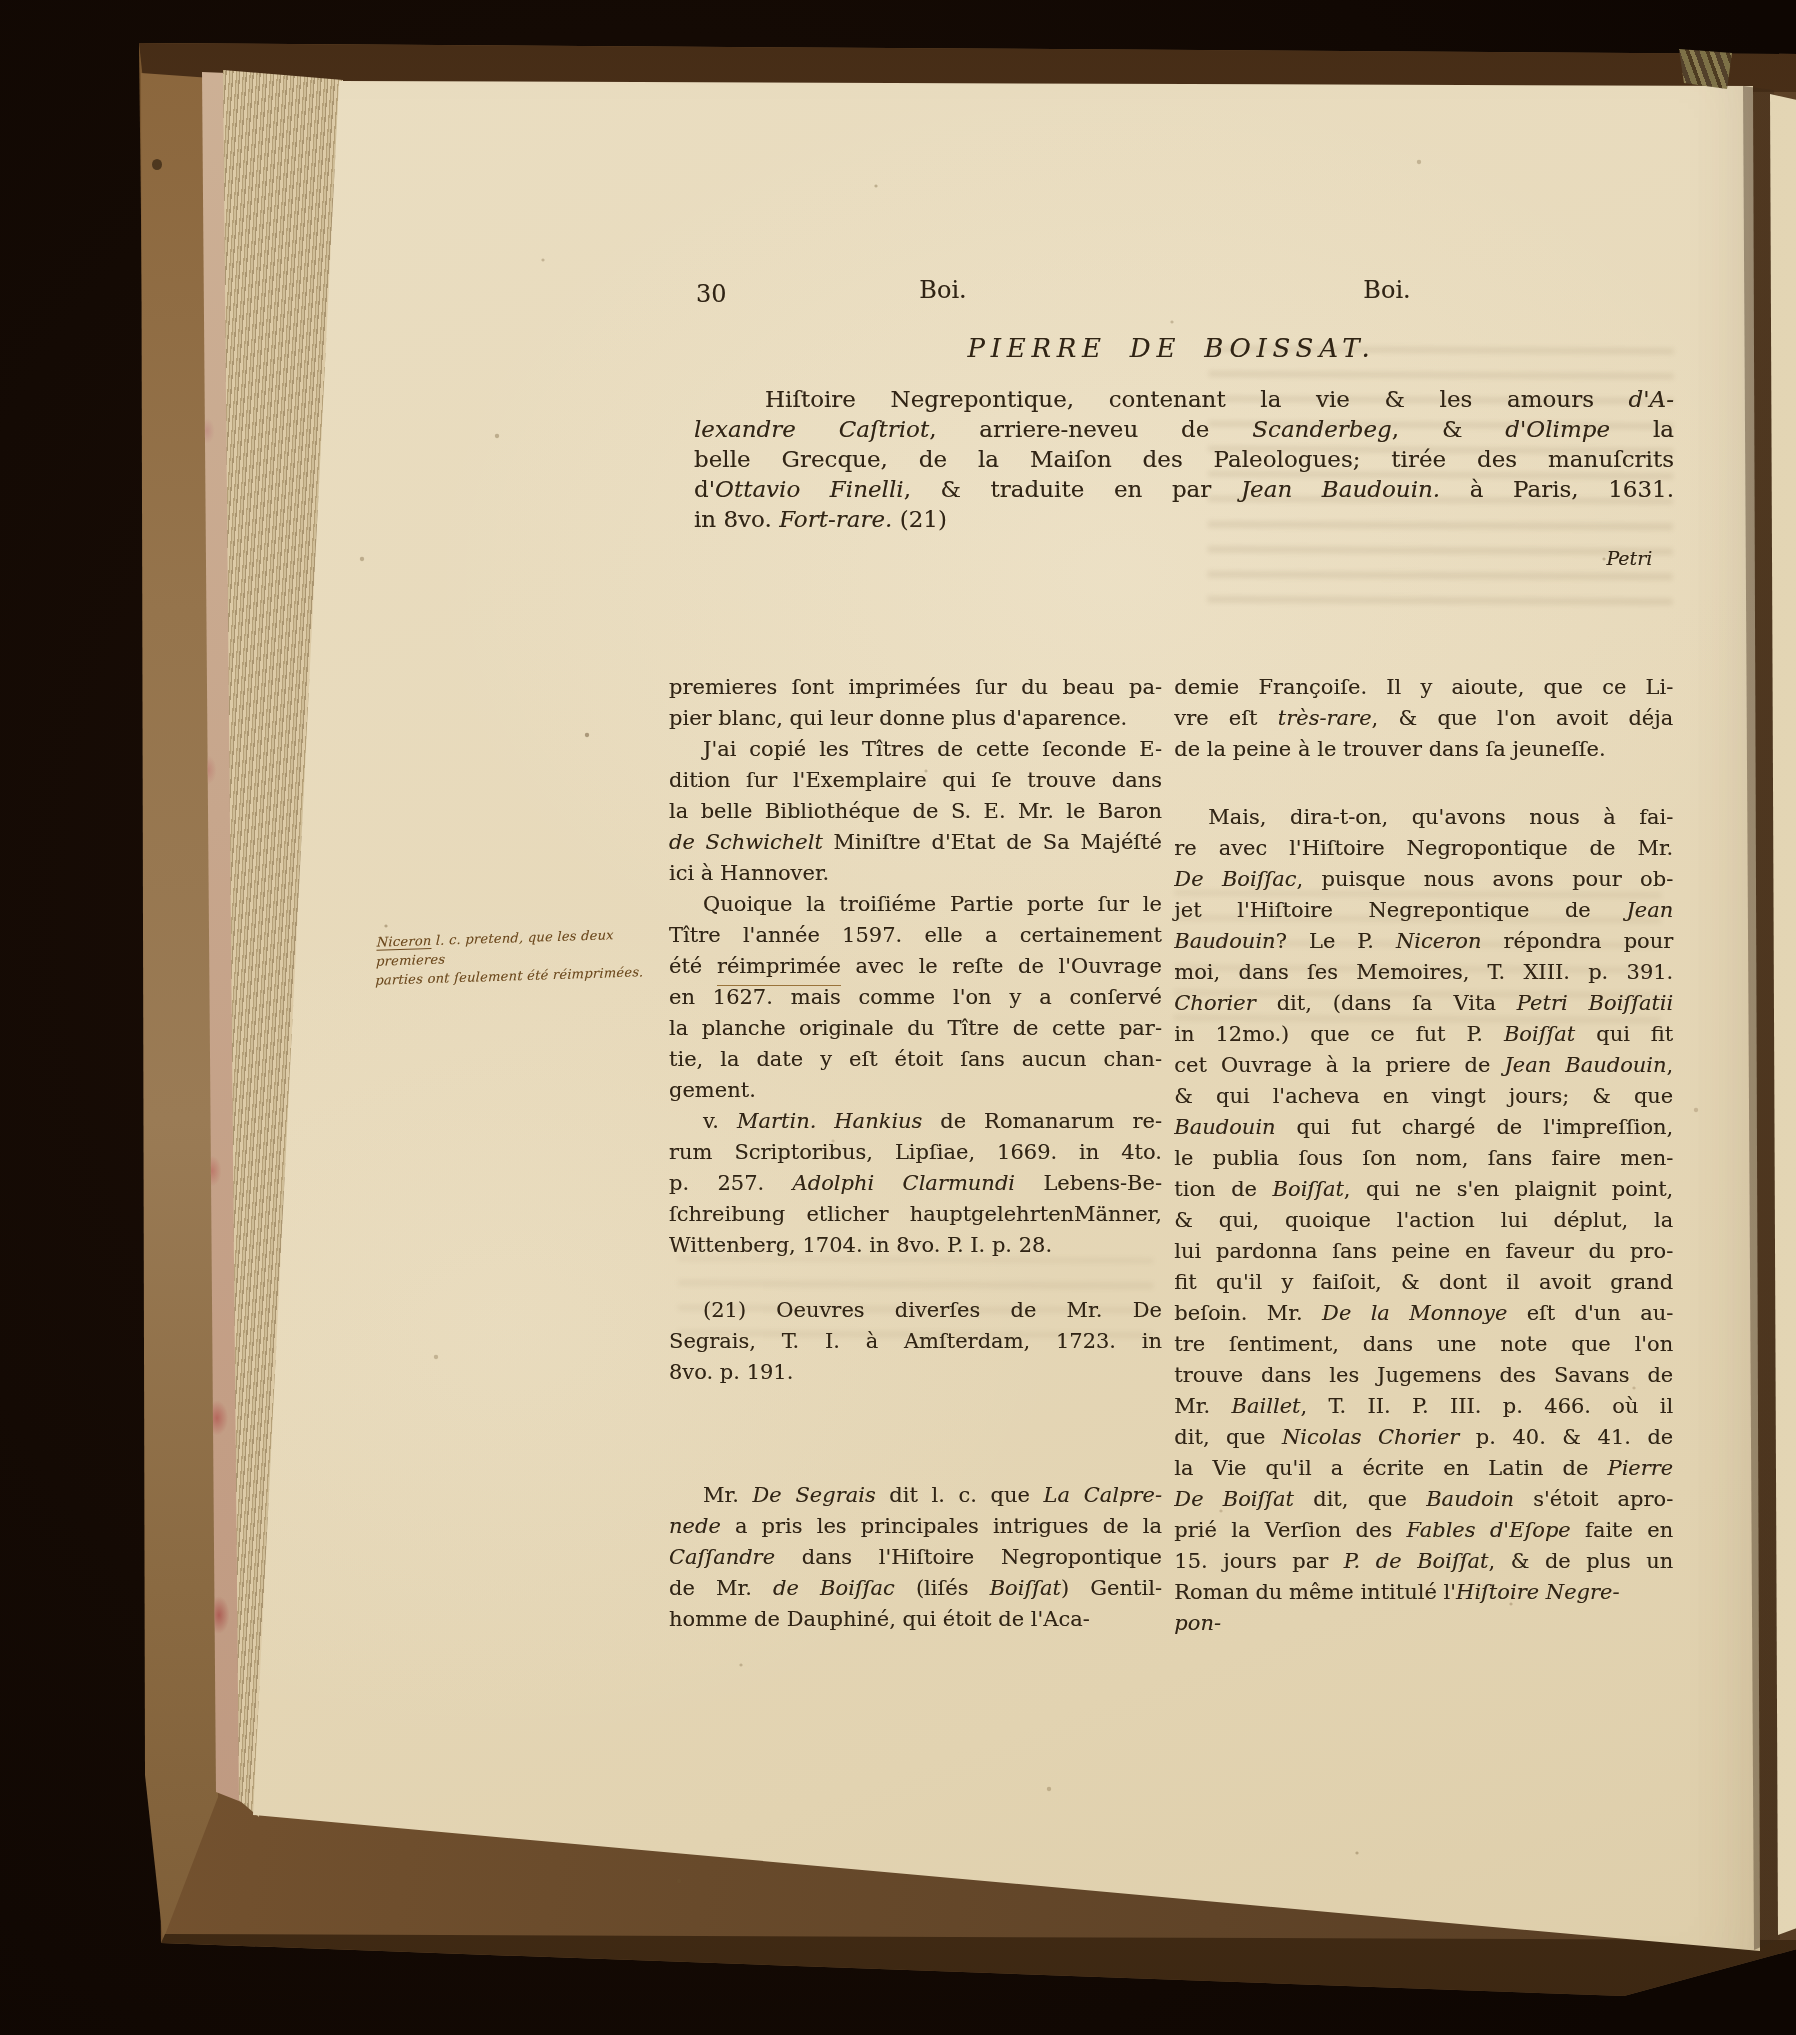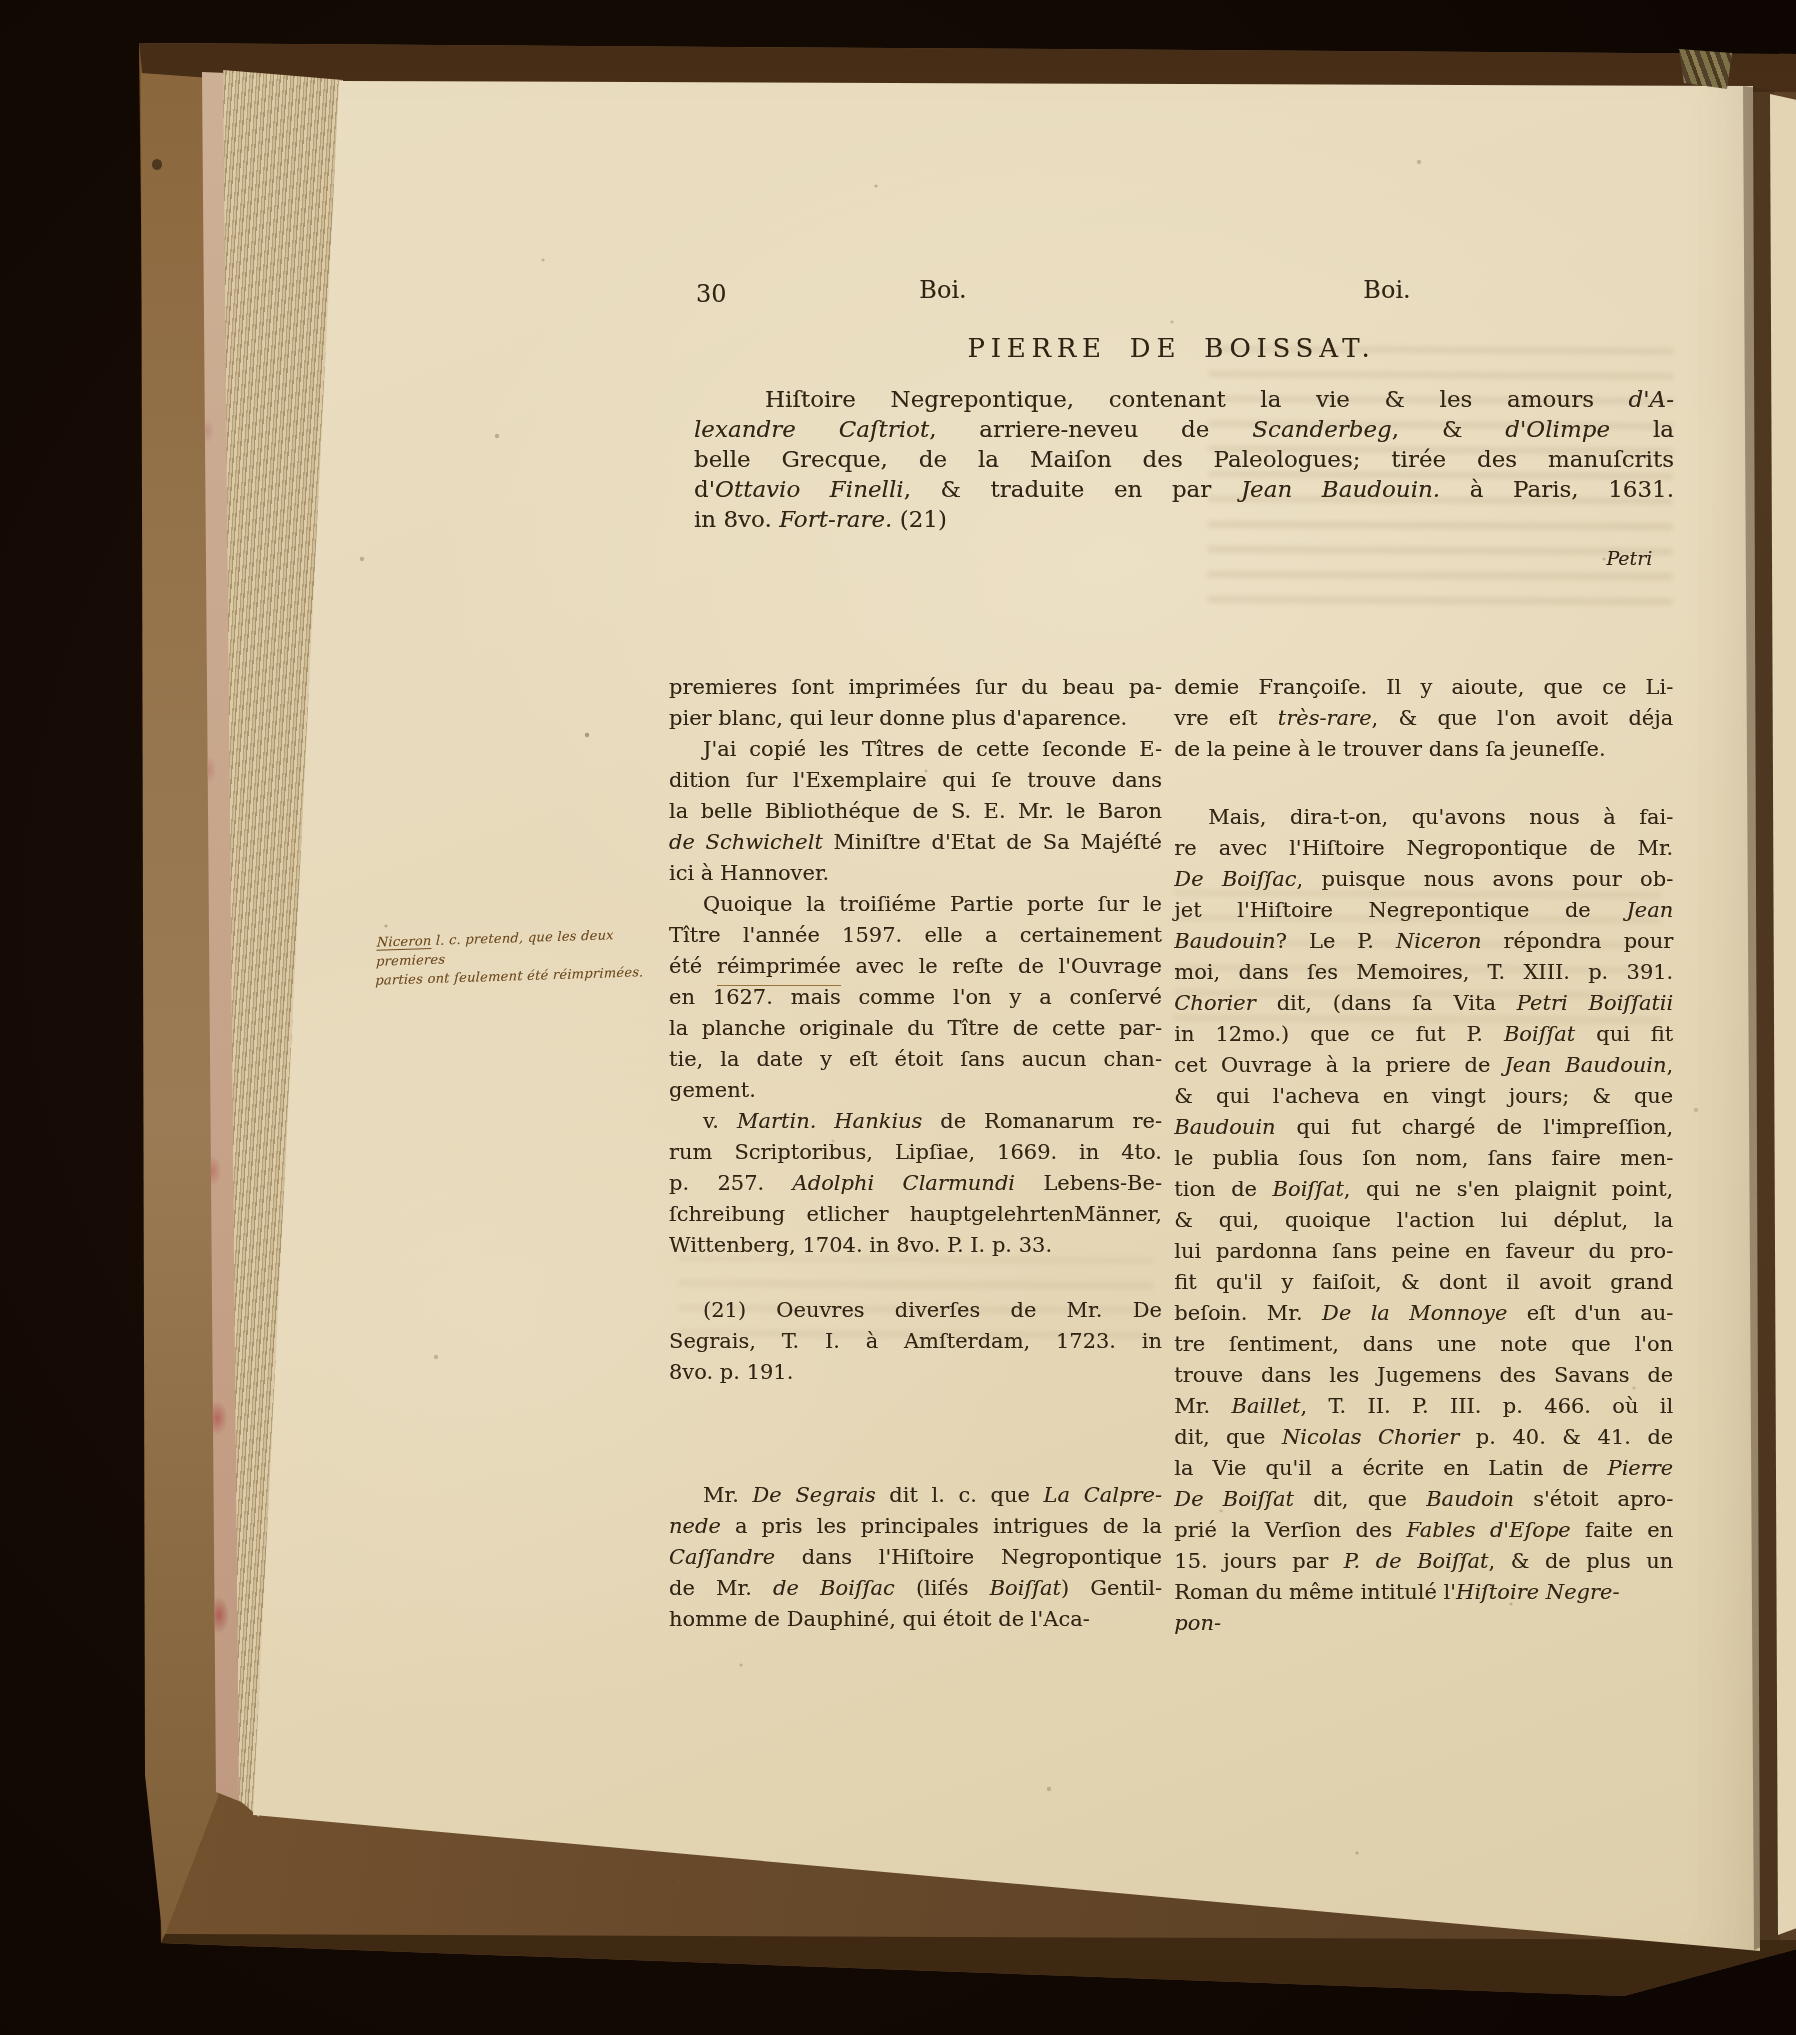--- a/index.html
+++ b/index.html
@@ -63,21 +63,21 @@
   .ghost.g3 { left:678px; top:1257px; width:475px; height:99px; opacity:.20; }
 
   
   .text-area { position:absolute; left:669px; top:271px; width:1005px; color:#30241577; color:#302415;
     text-shadow: 0 0 0.6px rgba(48,36,20,.35); }
   .hdr { position:absolute; left:0; top:0; width:100%; height:43px; font-size:24px; }
   .pageno { position:absolute; left:27px; top:8.6px; }
   .rh-left { position:absolute; left:274px; top:5px; transform:translateX(-50%); }
   .rh-right { position:absolute; left:718px; top:5px; transform:translateX(-50%); }
   .ttl { position:absolute; left:0; top:62px; width:100%; text-align:center;
-    font-size:26px; letter-spacing:.22em; word-spacing:.35em; }
+    font-size:26px; letter-spacing:.22em; word-spacing:.35em;font-style:italic; }
   .intro { position:absolute; left:25px; top:113px; width:980px; font-size:23px; line-height:30px; }
   .intro .ln:first-child { text-indent:71px; }
   .catch-petri { position:absolute; right:21.6px; top:276px; font-size:19px; font-style:italic; }
   .cols { position:absolute; left:0; top:375px; width:100%; display:flex; }
   .col { font-size:21px; line-height:31px;margin-top:26px; }
   .col.left { width:493px; margin-right:12.3px; }
   .col.right { width:499px; }
   .ln { text-align:justify; text-align-last:justify; white-space:normal; }
   .ln.end { text-align-last:left; }
   .para.ind .ln:first-child { text-indent:34px; }
@@ -147,21 +147,21 @@
             <div class="ln"><span>en 1627. mais comme l'on y a conſervé</span></div>
             <div class="ln"><span>la planche originale du Tître de cette par-</span></div>
             <div class="ln"><span>tie, la date y eſt étoit ſans aucun chan-</span></div>
             <div class="ln end"><span>gement.</span></div>
           </div>
           <div class="para ind">
             <div class="ln"><span>v. </span><span class="it">Martin. Hankius</span><span> de Romanarum re-</span></div>
             <div class="ln"><span>rum Scriptoribus, Lipſiae, 1669. in 4to.</span></div>
             <div class="ln"><span>p. 257. </span><span class="it">Adolphi Clarmundi</span><span> Lebens-Be-</span></div>
             <div class="ln"><span>ſchreibung etlicher hauptgelehrtenMänner,</span></div>
-            <div class="ln end"><span>Wittenberg, 1704. in 8vo. P. I. p. 33.</span></div>
+            <div class="ln end"><span>Wittenberg, 1704. in 8vo. P. I. p. 28.</span></div>
           </div>
           <div class="para ind" style="margin-top: 34px;">
             <div class="ln"><span>(21) Oeuvres diverſes de Mr. De</span></div>
             <div class="ln"><span>Segrais, T. I. à Amſterdam, 1723. in</span></div>
             <div class="ln end"><span>8vo. p. 191.</span></div>
           </div>
           <div class="para ind" style="margin-top: 92px;">
             <div class="ln"><span>Mr. </span><span class="it">De Segrais</span><span> dit l. c. que </span><span class="it">La Calpre-</span></div>
             <div class="ln"><span class="it">nede</span><span> a pris les principales intrigues de la</span></div>
             <div class="ln"><span class="it">Caſſandre</span><span> dans l'Hiſtoire Negropontique</span></div>

